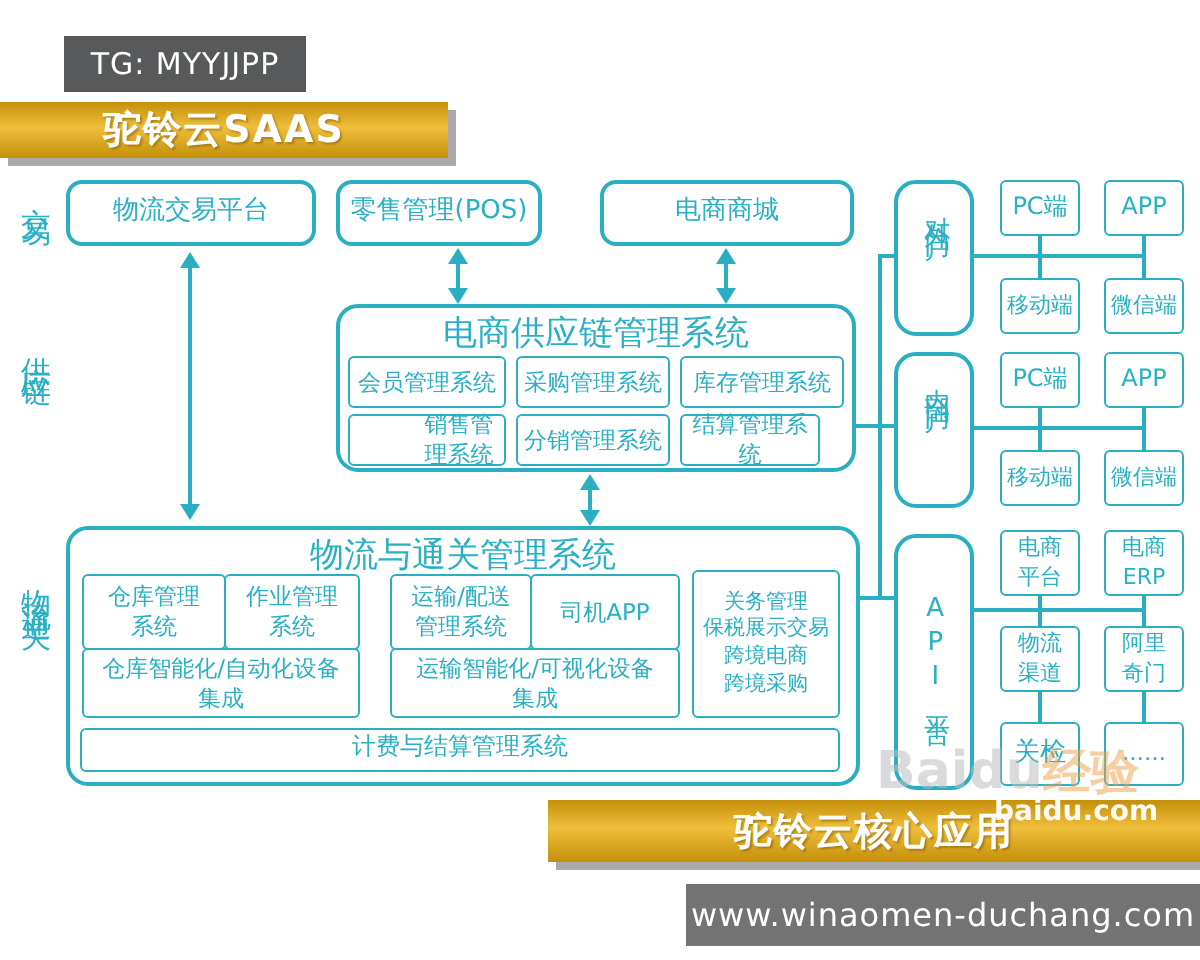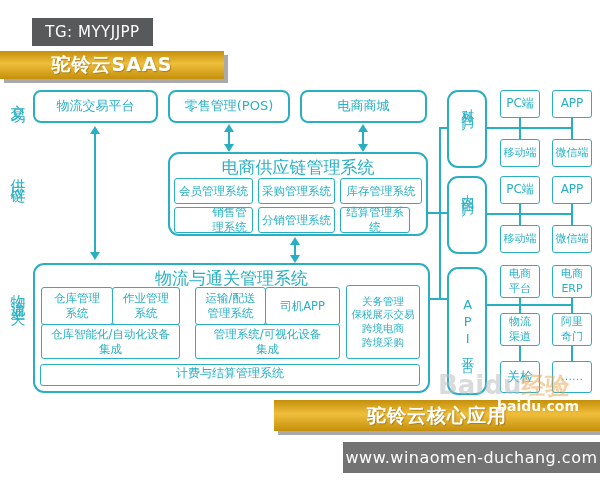--- a/index.html
+++ b/index.html
@@ -60,21 +60,21 @@
 
 <div class="graybar" style="left:20px;top:18px;width:121px;height:28px;margin-left:12px;">TG: MYYJJPP</div>
 
 <div class="banner" style="left:0px;top:51px;width:224px;height:28px;">驼铃云SAAS</div>
 
 <div class="side-label" style="left:8px;top:92px;">交易</div>
 <div class="side-label" style="left:8px;top:167px;">供应链</div>
 <div class="side-label" style="left:8px;top:283px;">物流通关</div>
 
 <div class="tbox" style="left:33px;top:90px;width:125px;height:33px;">物流交易平台</div>
-<div class="tbox" style="left:168px;top:90px;width:122px;height:33px;">零售管理(POS)</div>
+<div class="tbox" style="left:168px;top:90px;width:103px;height:33px;">零售管理(POS)</div>
 <div class="tbox" style="left:300px;top:90px;width:127px;height:33px;">电商商城</div>
 
 <div class="arrow-v" style="left:94px;top:133px;height:120px;"></div>
 <div class="arrow-v" style="left:228px;top:131px;height:14px;"></div>
 <div class="arrow-v" style="left:362px;top:131px;height:14px;"></div>
 <div class="arrow-v" style="left:294px;top:244px;height:12px;"></div>
 
 <div class="tbox outer" style="left:168px;top:152px;width:260px;height:84px;">
   <span class="title">电商供应链管理系统</span>
 </div>
@@ -90,21 +90,21 @@
 </div>
 <div class="tbox inner" style="left:41px;top:287px;width:72px;height:38px;">仓库管理
 系统</div>
 <div class="tbox inner" style="left:112px;top:287px;width:68px;height:38px;">作业管理
 系统</div>
 <div class="tbox inner" style="left:41px;top:324px;width:139px;height:35px;">仓库智能化/自动化设备
 集成</div>
 <div class="tbox inner" style="left:195px;top:287px;width:71px;height:38px;">运输/配送
 管理系统</div>
 <div class="tbox inner" style="left:265px;top:287px;width:75px;height:38px;">司机APP</div>
-<div class="tbox inner" style="left:195px;top:324px;width:145px;height:35px;">管理系统/可视化设备
+<div class="tbox inner" style="left:195px;top:324px;width:145px;height:35px;">运输智能化/可视化设备
 集成</div>
 <div class="tbox inner" style="left:346px;top:285px;width:74px;height:74px;font-size:10.5px;">关务管理
 保税展示交易
 跨境电商
 跨境采购</div>
 <div class="tbox inner small" style="left:40px;top:364px;width:380px;height:22px;font-family:Liberation Mono, monospace;">计费与结算管理系统</div>
 
 <div class="line" style="left:439px;top:127px;width:2px;height:173px;"></div>
 <div class="line" style="left:441px;top:127px;width:7px;height:2px;"></div>
 <div class="line" style="left:428px;top:212px;width:20px;height:2px;"></div>

